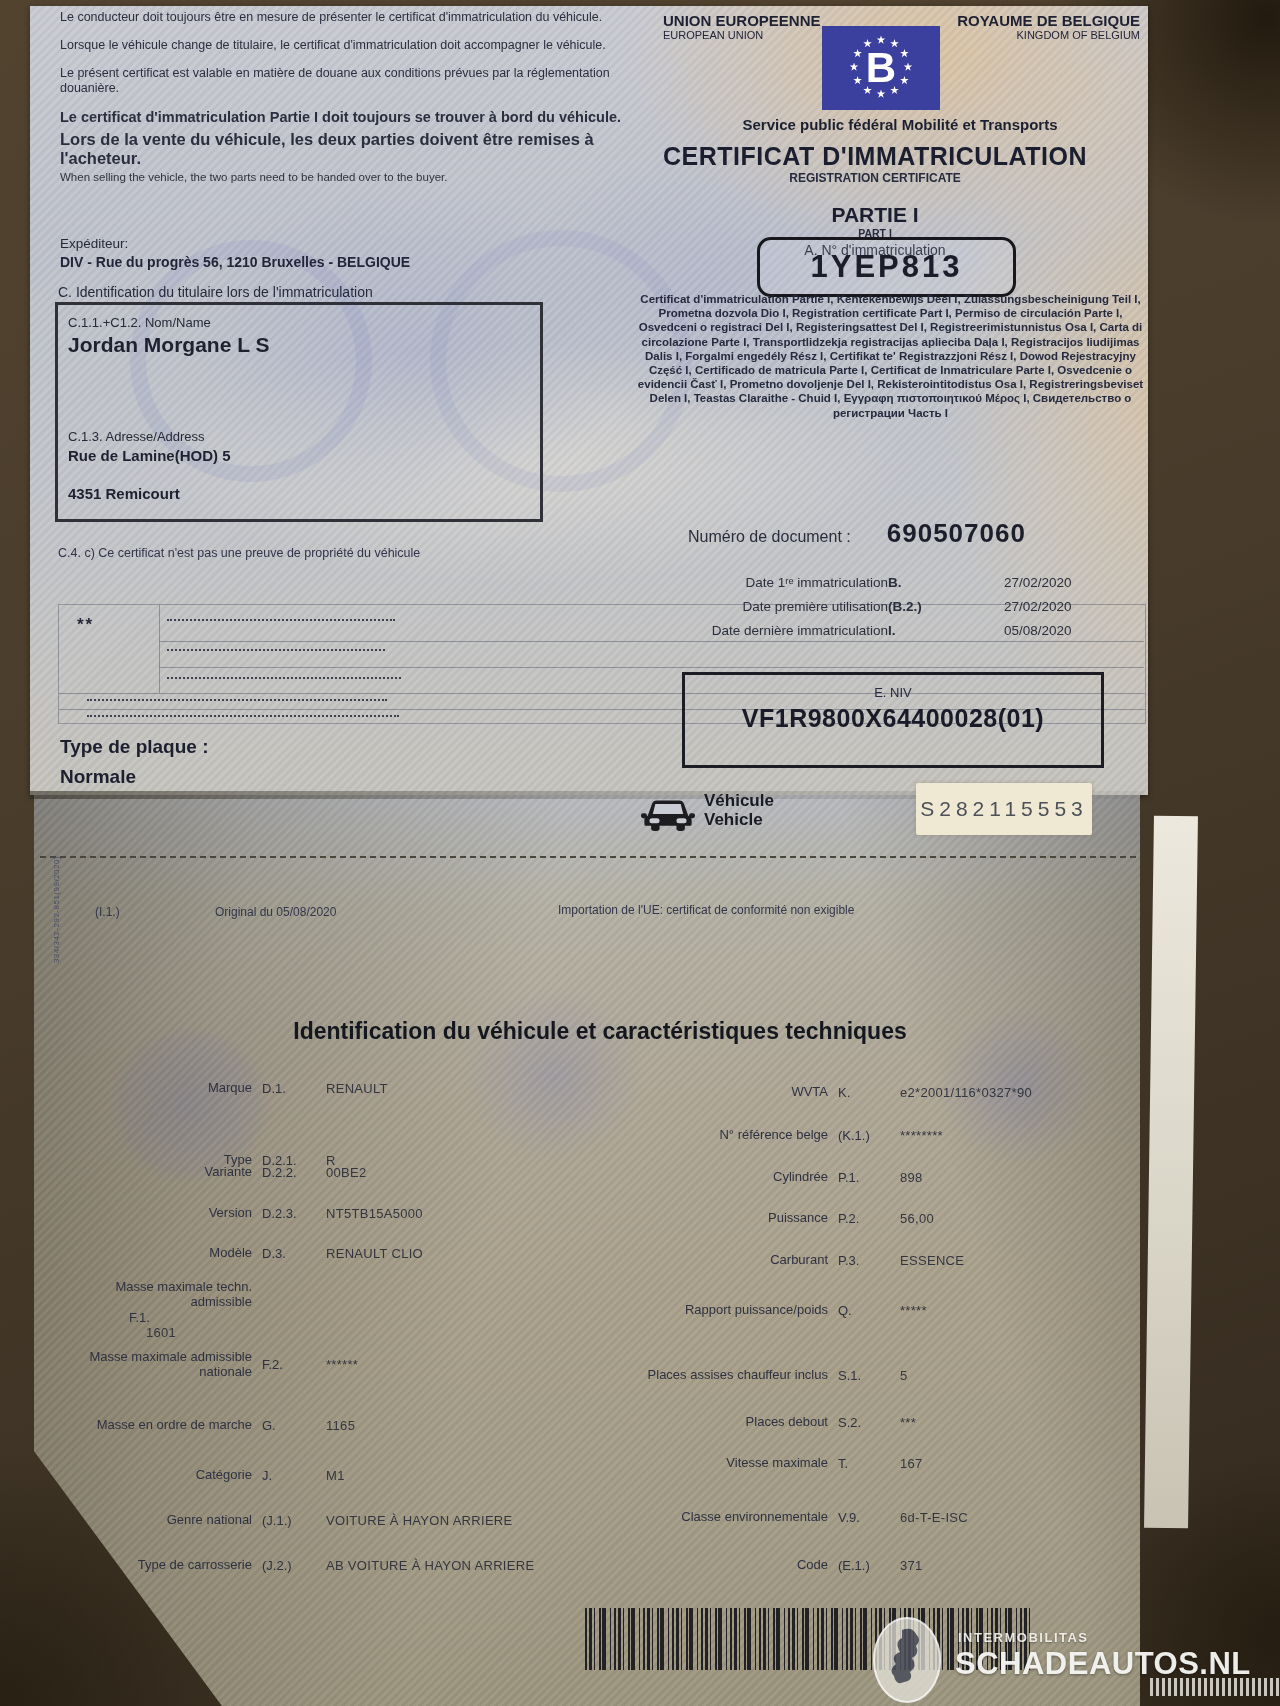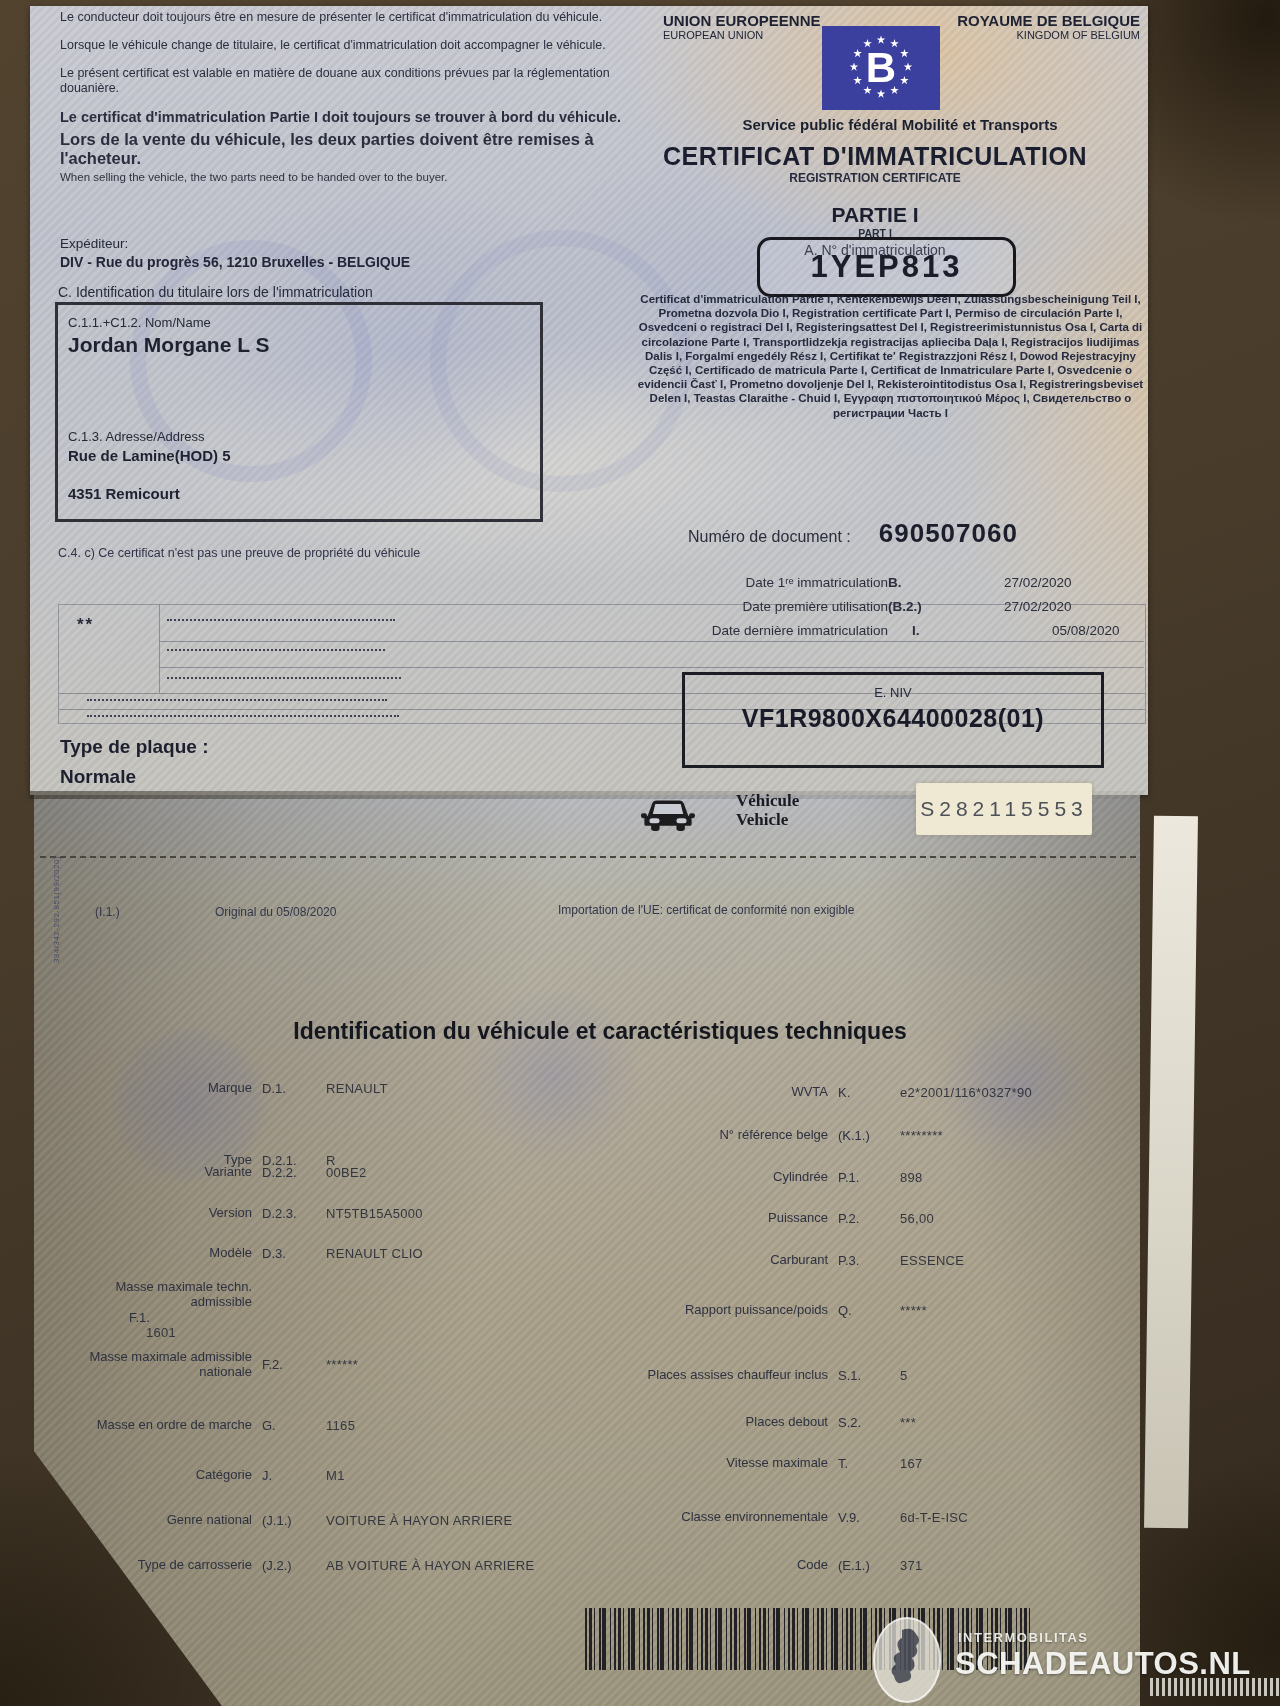--- a/index.html
+++ b/index.html
@@ -169,55 +169,55 @@
   </div>
 
   <div class="abs regbox">
     <span class="b" style="font-size:31px;letter-spacing:3px;color:#1b1d2a;">1YEP813</span>
   </div>
 
   <div class="abs b" style="left:633px;top:292px;width:515px;text-align:center;font-size:11.5px;line-height:14.2px;color:#252a3e;">Certificat d'immatriculation Partie I, Kentekenbewijs Deel I, Zulassungsbescheinigung Teil I, Prometna dozvola Dio I, Registration certificate Part I, Permiso de circulación Parte I, Osvedceni o registraci Del I, Registeringsattest Del I, Registreerimistunnistus Osa I, Carta di circolazione Parte I, Transportlidzekja registracijas aplieciba Daļa I, Registracijos liudijimas Dalis I, Forgalmi engedély Rész I, Certifikat te' Registrazzjoni Rész I, Dowod Rejestracyjny Część I, Certificado de matricula Parte I, Certificat de Inmatriculare Parte I, Osvedcenie o evidencii Časť I, Prometno dovoljenje Del I, Rekisterointitodistus Osa I, Registreringsbeviset Delen I, Teastas Claraithe - Chuid I, Εγγραφη πιστοποιητικού Μέρος I, Свидетельство о регистрации Часть I</div>
 
   <div class="abs" style="left:688px;top:518px;display:flex;align-items:baseline;">
     <span style="font-size:16px;color:#2a2d3c;">Numéro de document :</span>
-    <span class="b" style="font-size:26px;margin-left:28px;letter-spacing:1px;color:#1c1e2c;">690507060</span>
+    <span class="b" style="font-size:26px;margin-left:36px;letter-spacing:1px;color:#1c1e2c;">690507060</span>
   </div>
 
   <div class="drow" style="top:575px;">
     <span class="dl">Date 1ʳᵉ immatriculation</span>
     <span class="dc b">B.</span>
     <span class="dv">27/02/2020</span>
   </div>
   <div class="drow" style="top:599px;">
     <span class="dl">Date première utilisation</span>
     <span class="dc b">(B.2.)</span>
     <span class="dv">27/02/2020</span>
   </div>
-  <div class="drow" style="top:623px;gap:24px;">
+  <div class="drow" style="top:623px;">
     <span class="dl">Date dernière immatriculation</span>
     <span class="dc b">I.</span>
     <span class="dv">05/08/2020</span>
   </div>
 
   <div class="abs vinbox">
     <div style="font-size:13px;margin-top:10px;color:#262a3c;">E. NIV</div>
     <div class="b" style="font-size:25px;margin-top:4px;letter-spacing:.5px;color:#191b28;">VF1R9800X64400028(01)</div>
   </div>
 
   <div class="abs" style="left:641px;top:792px;width:54px;height:44px;">
     <svg width="54" height="44" viewBox="0 0 64 48">
       <path d="M8 26 L13 12 Q14.5 8 19 8 L45 8 Q49.5 8 51 12 L56 26 Q60 27 60 31 L60 36 Q60 38 58 38 L52 38 L52 41 Q52 44 49 44 L45 44 Q42 44 42 41 L42 38 L22 38 L22 41 Q22 44 19 44 L15 44 Q12 44 12 41 L12 38 L6 38 Q4 38 4 36 L4 31 Q4 27 8 26 Z" fill="#1d1d20"></path>
       <rect x="0" y="23" width="7" height="6" rx="2.5" fill="#1d1d20"></rect>
       <rect x="57" y="23" width="7" height="6" rx="2.5" fill="#1d1d20"></rect>
       <path d="M17 12 L47 12 L50 24 L14 24 Z" fill="#c9ccd2"></path>
       <rect x="10" y="29" width="12" height="6" rx="3" fill="#c9ccd2"></rect>
       <rect x="42" y="29" width="12" height="6" rx="3" fill="#c9ccd2"></rect>
     </svg>
   </div>
-  <div class="abs" style="left:736px;top:791px;font-family:Liberation Serif, serif;">
+  <div class="abs" style="left:704px;top:791px;">
     <div class="b" style="font-size:17px;line-height:19px;color:#191b24;">Véhicule</div>
     <div class="b" style="font-size:17px;line-height:19px;color:#191b24;">Vehicle</div>
   </div>
   <div class="abs serialbox">
     <span>S282115553</span>
   </div>
 
   <div class="abs perforation"></div>
   <div class="abs sidecode">334/342-292-851(99/2020)</div>
 

